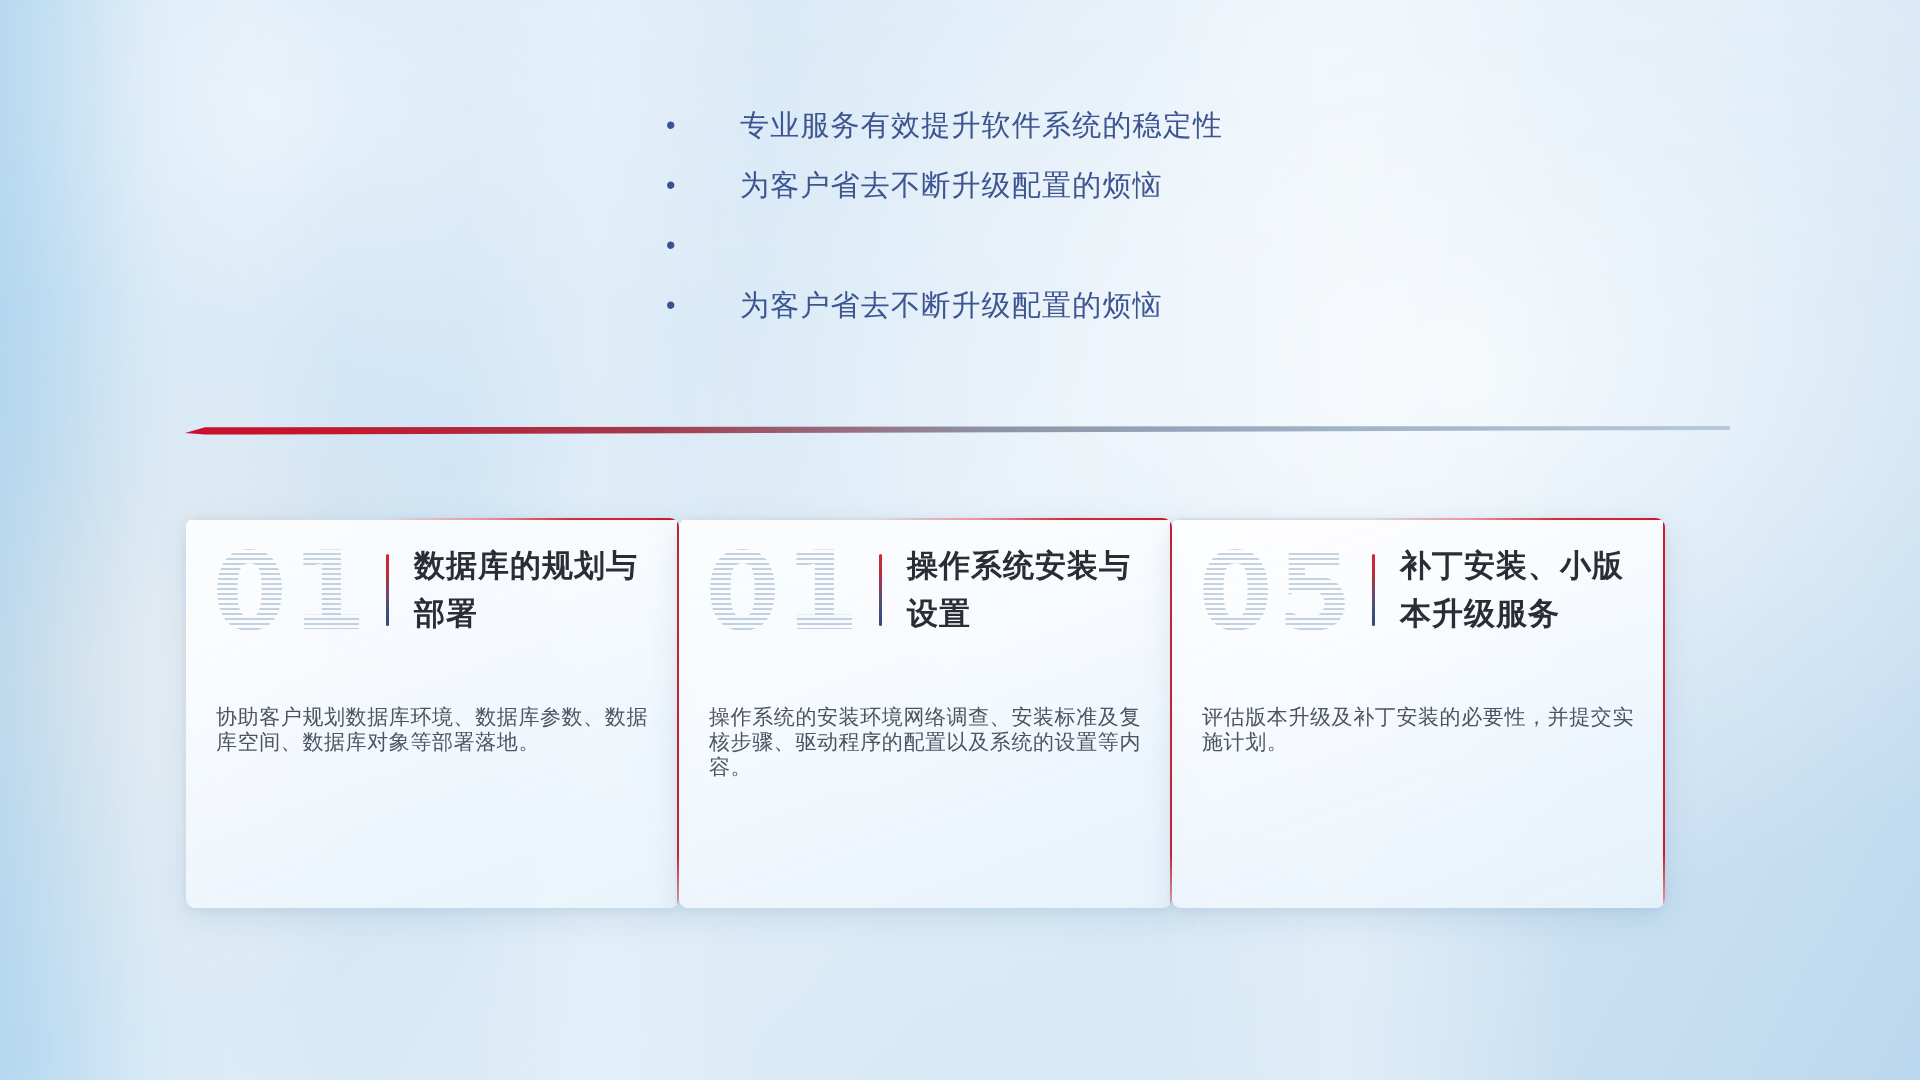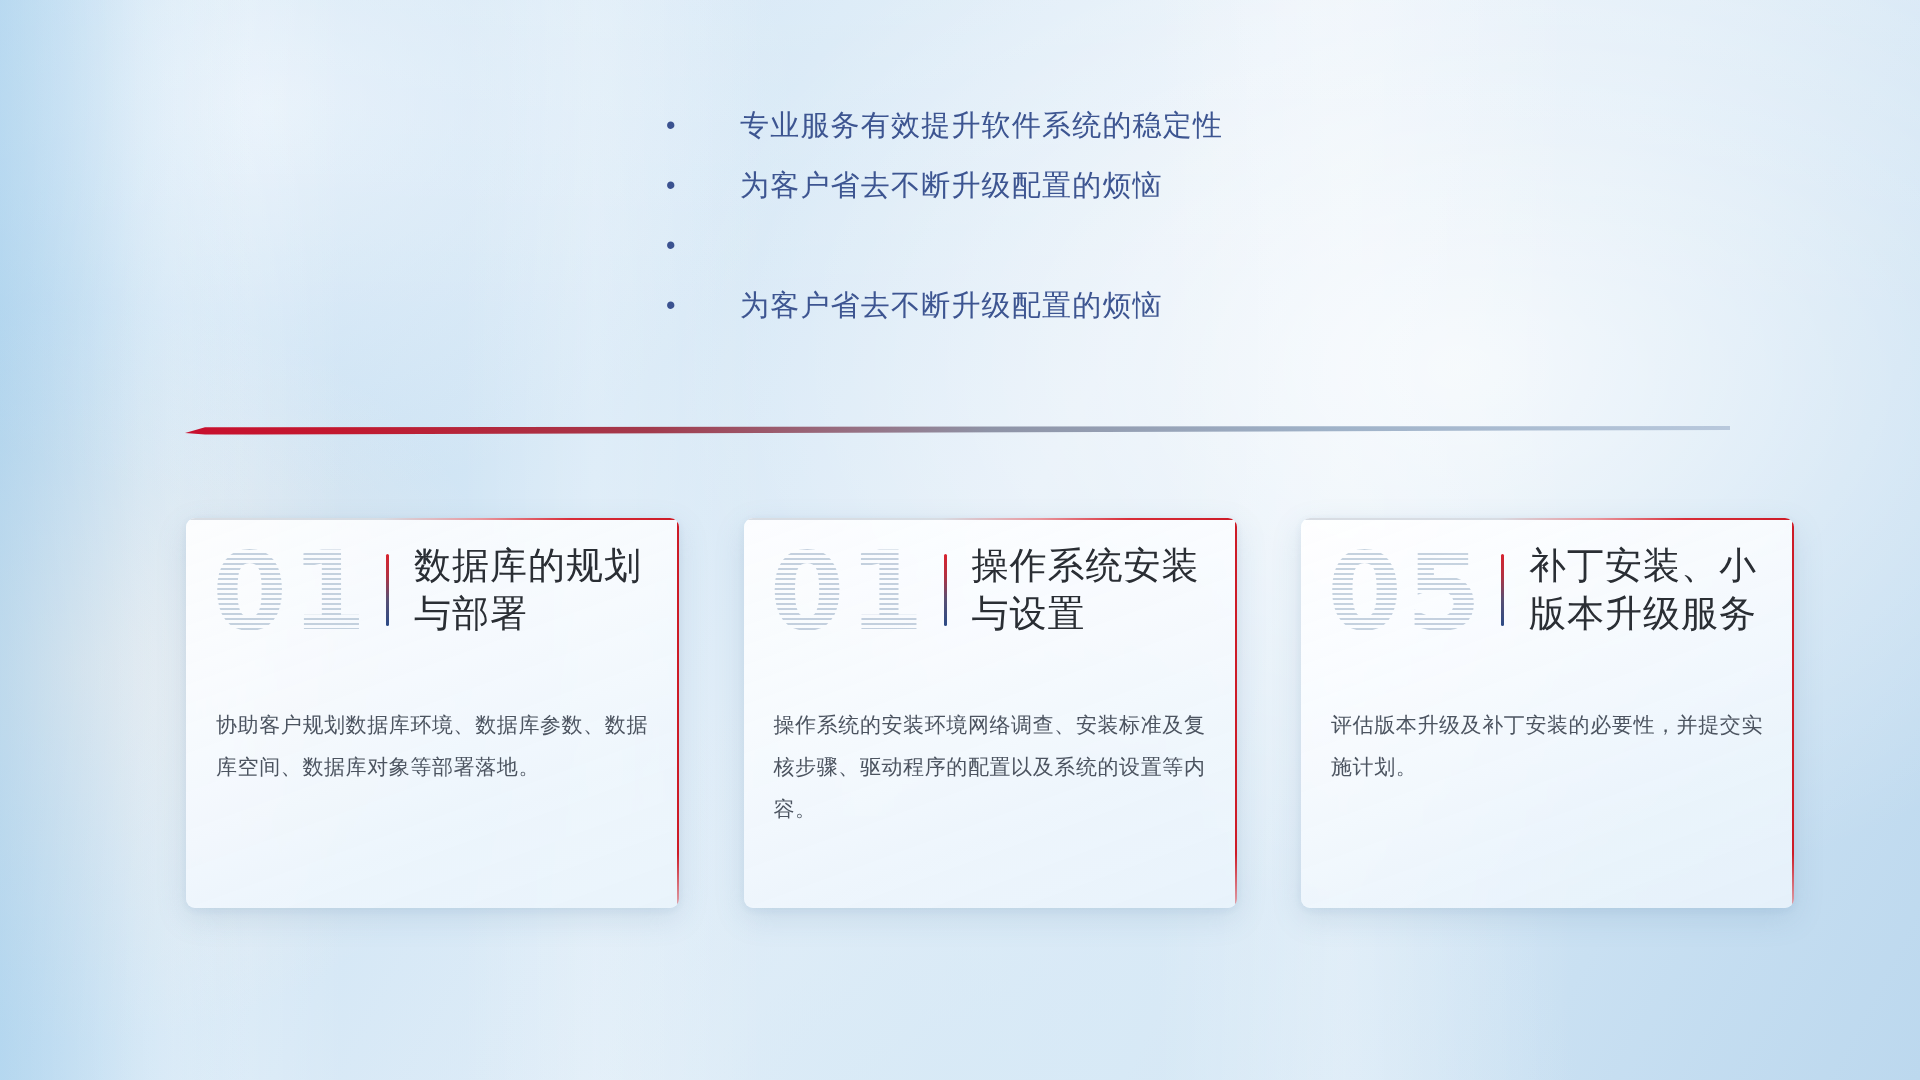--- a/index.html
+++ b/index.html
@@ -79,21 +79,20 @@
     z-index:3;
   }
   .divider-wrap svg{ display:block; width:100%; height:100%; }
 
   
   .cards{
     position:absolute;
     left:186px; top:518px;
     width:1608px; height:400px;
     display:flex;
-    justify-content:space-between;
     z-index:5;
   }
   .card{
     position:relative;
     width:493px;
     height:390px;
     border-radius:9px;
     background:
       linear-gradient(160deg, rgba(255,255,255,0.90) 0%, rgba(250,252,255,0.86) 38%, rgba(240,247,253,0.84) 72%, rgba(234,244,252,0.86) 100%);
     box-shadow:0 10px 30px rgba(90,128,164,0.17), 0 2px 8px rgba(90,128,164,0.10);
@@ -162,32 +161,32 @@
     left:200px; top:36px;
     width:3px; height:72px;
     background:linear-gradient(180deg,#d8232f 0%, #b43040 30%, #5a4f72 62%, #2b4a86 100%);
     border-radius:2px;
   }
 
   .card-title{
     position:absolute;
     left:228px; top:24px;
     width:246px;
-    font-size:37px;
-    font-weight:400;
+    font-size:31px;
+    font-weight:700;
     line-height:48px;
     letter-spacing:1px;
     color:#2a2e34;
   }
 
   .card-body{
     position:absolute;
     left:30px; right:30px; top:186px;
     font-size:21px;
-    line-height:42px;
+    line-height:25px;
     letter-spacing:0.6px;
     color:#4c5460;
     font-weight:400;
   }
 </style>
 </head>
 <body>
 
 <div id="slide">
 

